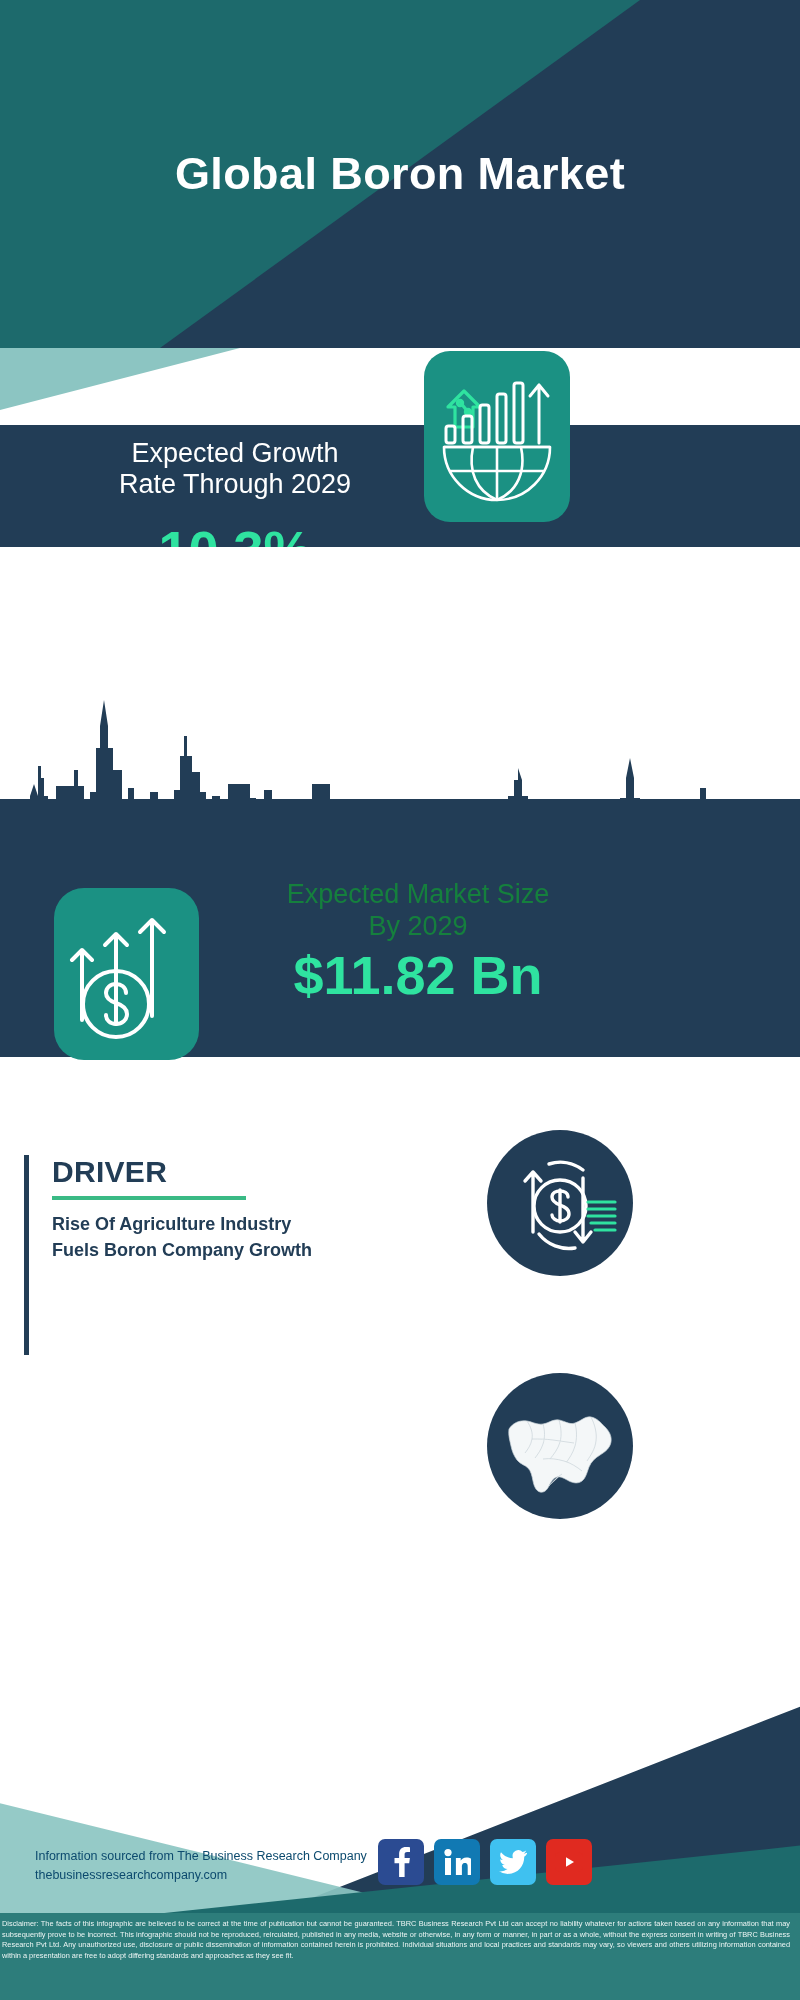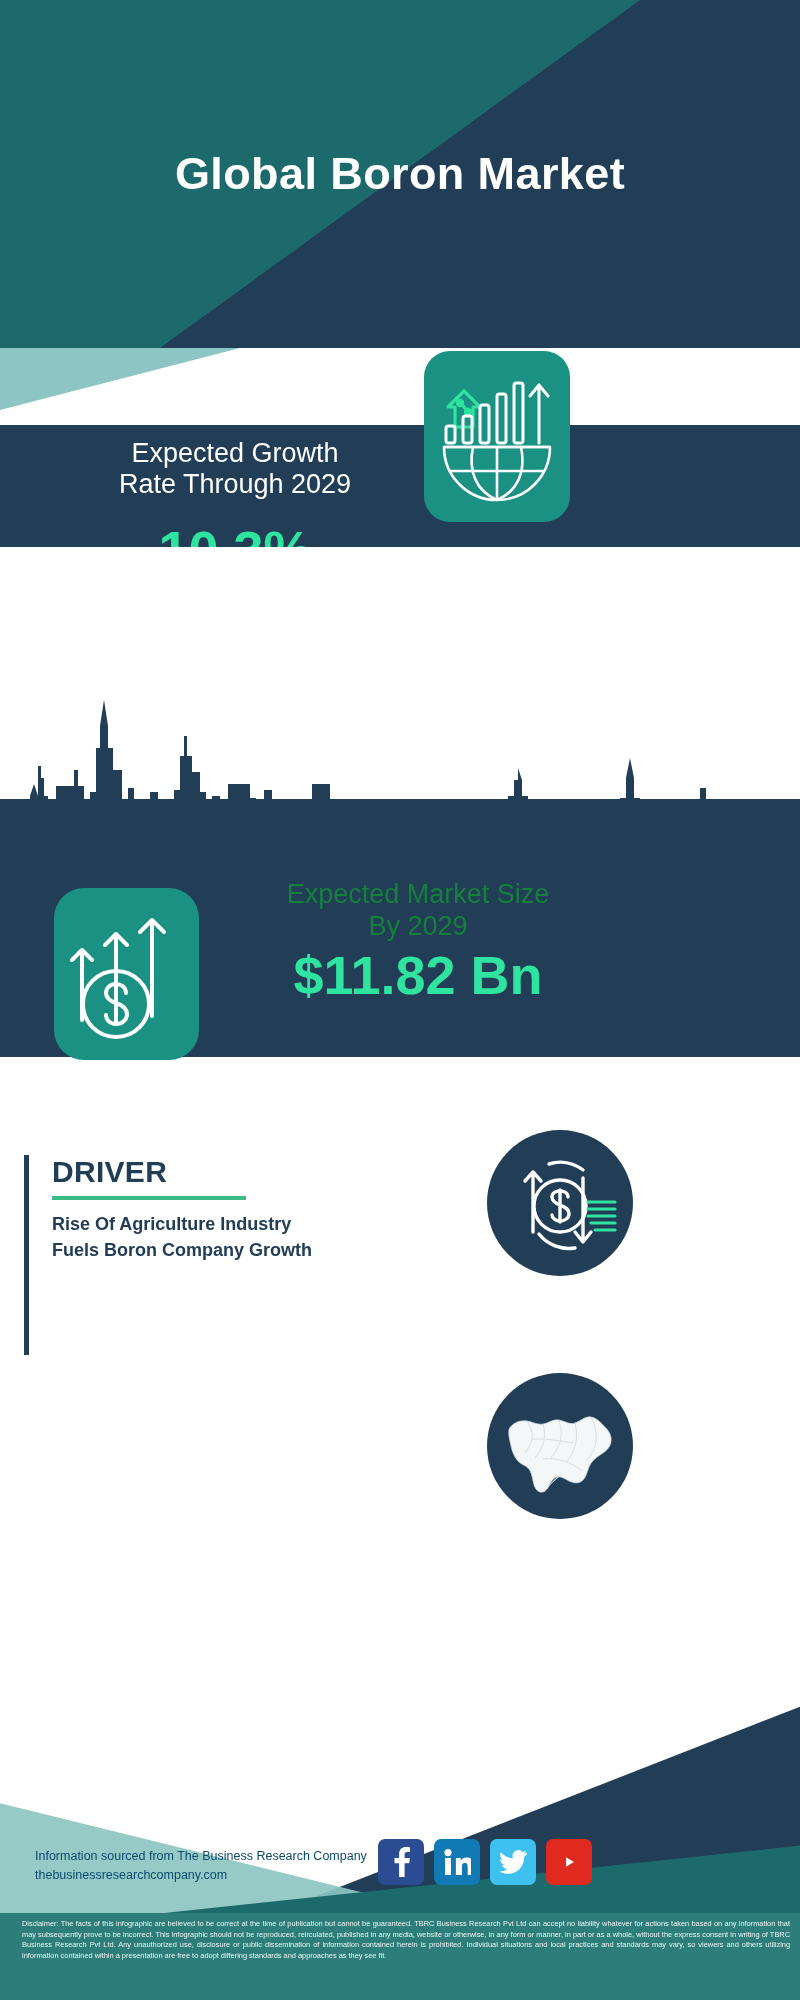--- a/index.html
+++ b/index.html
@@ -129,21 +129,21 @@
   .social { width:46px; height:46px; border-radius:7px; display:flex; align-items:center; justify-content:center; }
   .s-fb { background:#2b4b92; }
   .s-li { background:#1179b3; }
   .s-tw { background:#3fc1f0; }
   .s-yt { background:#e02a20; }
   .social svg { display:block; }
 
   .disclaimer-band {
     position:absolute; left:0; top:1913px; width:800px; height:87px;
     background:#2d7d7b; z-index:14;
-    padding:6px 10px 0 22px;
+    padding:6px 10px 0 2px;
   }
   .disclaimer-text {
     color:#eef6f5; font-size:7.4px; line-height:10.6px; text-align:justify;
     font-family:"Liberation Sans", sans-serif;
   }
 </style>
 </head>
 <body>
 
 <div class="page">

